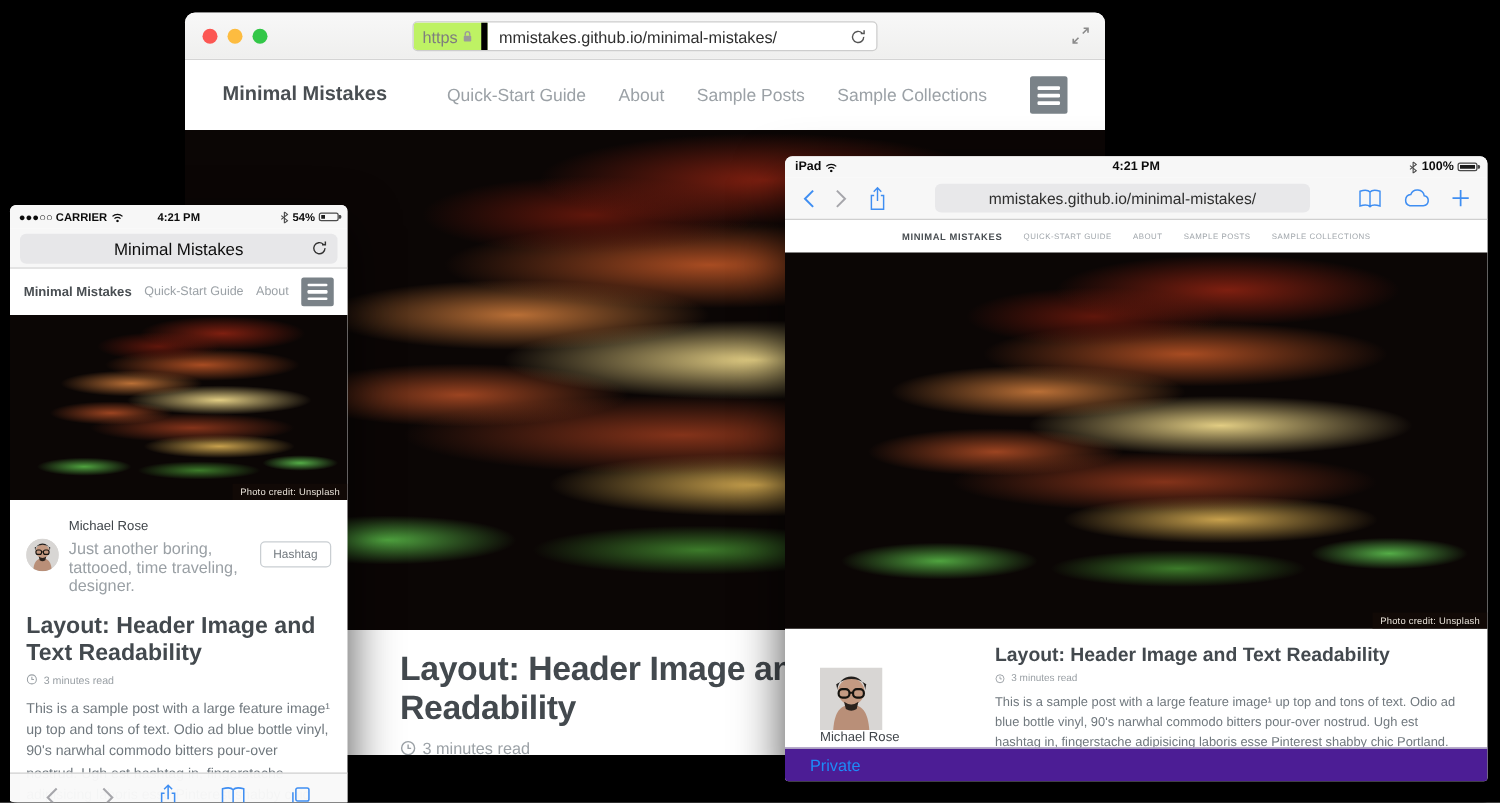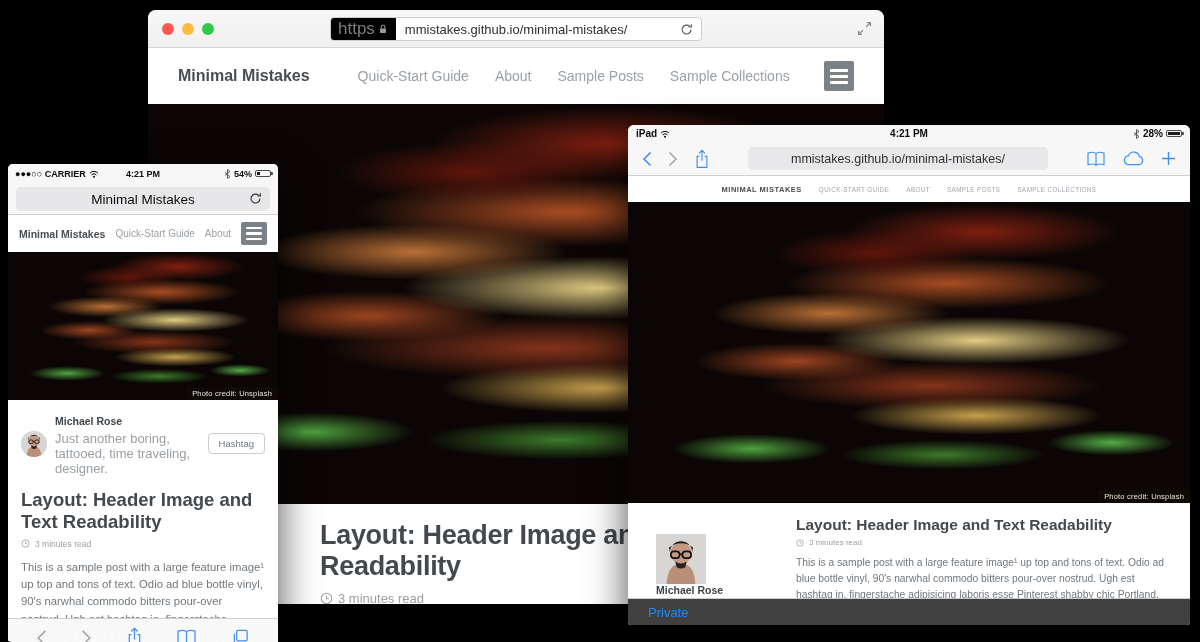--- a/index.html
+++ b/index.html
@@ -35,21 +35,21 @@
   .status .time{position:absolute;left:0;right:0;text-align:center}
   .sgrp{display:flex;align-items:center;gap:3px}
   svg{display:block}
 
   
   .win{position:absolute;left:148px;top:10px;width:736px;height:594px;background:#fff;border-radius:8px 8px 0 0;overflow:hidden;z-index:1;box-shadow:0 18px 50px rgba(0,0,0,.6)}
   .titlebar{position:relative;height:38px;background:linear-gradient(#f8f8f8,#efefee);border-bottom:1px solid #d4d4d4;border-radius:8px 8px 0 0}
   .lights{position:absolute;left:14px;top:13px;display:flex;gap:8px}
   .light{width:12px;height:12px;border-radius:50%}
   .urlbar{position:absolute;left:50%;top:7px;transform:translateX(-50%);width:372px;height:24px;background:#fff;border:1px solid #cdcdcd;border-radius:4px;display:flex;align-items:center;overflow:hidden}
-  .https-chip{display:flex;align-items:center;gap:4px;background:#000000;border-right:2px solid #000000;height:100%;padding:0 7px;font-size:17px;color:#7e7e7e}
+  .https-chip{display:flex;align-items:center;gap:4px;background:#bef264;border-right:5px solid #000000;height:100%;padding:0 7px;font-size:13px;color:#7e7e7e}
   .url-text{flex:1;font-size:13px;color:#2f2f2f;padding-left:9px;white-space:nowrap}
   .expand{position:absolute;right:12px;top:11px;cursor:pointer}
 
   .d-nav{height:56px;display:flex;align-items:center;background:#fff;padding:0 30px}
   .brand{font-weight:bold;font-size:16px;color:#494e52;cursor:pointer}
   .d-nav a{font-size:14px;color:#9ba1a6;text-decoration:none;cursor:pointer}
   .d-nav a:first-of-type{margin-left:48px}
   .d-nav a + a{margin-left:26px}
   .d-nav .burger{margin-left:auto;width:30px;height:30px}
   .d-nav .burger i{width:18px;height:3px}
@@ -70,21 +70,21 @@
   .p-nav .brand{font-size:10.5px}
   .p-nav a{font-size:10px;color:#9ba1a6;text-decoration:none}
   .p-nav .burger{width:26px;height:23px}
   .p-nav .burger i{width:16px;height:2.5px}
   .p-img{height:148px}
   .p-content{padding:11px 13px 0}
   .author-row{display:flex;align-items:center}
   .avatar{border-radius:50%;overflow:hidden;flex:none;background:#d8d6d4}
   .av-s{width:26px;height:26px}
   .author-row .who{margin-left:8px}
-  .a-name{font-size:10.5px;font-weight:bold;color:#3f4449}
+  .a-name{font-size:10.5px;font-weight:normal;color:#3f4449}
   .a-bio{font-size:13px;color:#9aa0a5;margin-top:2px}
   .follow{margin-left:auto;font-size:9.5px;color:#72797f;border:1px solid #c9ced2;border-radius:4px;padding:4px 10px;background:#fff;cursor:pointer}
   .p-content h1{margin-top:13px;font-size:18.5px;line-height:1.18;color:#43494e}
   .p-content .meta{margin-top:6px;font-size:8.5px}
   .p-content p{margin-top:10px;font-size:11.3px;line-height:1.53;color:#70787e}
   .p-toolbar{position:absolute;left:0;right:0;bottom:0;height:38px;background:rgba(249,249,249,.97);border-top:1px solid #cfcfcf;display:flex;align-items:center;justify-content:space-between;padding:0 28px}
   .tool{cursor:pointer;color:#3f8ef2}
   .tool.gray{color:#a6a6ab}
 
   
@@ -99,21 +99,21 @@
   .t-nav a{font-size:6.3px;letter-spacing:.4px;color:#a0a6ab;text-decoration:none}
   .t-img{height:301px}
   .t-content{display:flex;height:95px;padding:13px 18px 0 28px;overflow:hidden}
   .t-side{width:112px;flex:none}
   .av-l{width:50px;height:50px;margin:0 0 8px 20px}
   .t-side .a-name{font-size:10.5px}
   .t-main{flex:1;padding-left:28px}
   .t-main h1{font-size:15.5px;color:#43494e}
   .t-main .meta{margin-top:4px;font-size:8px}
   .t-main p{margin-top:8px;font-size:10.3px;line-height:1.55;color:#70787e;max-width:392px}
-  .t-private{position:absolute;left:0;right:0;bottom:0;height:27px;background:#404040;border-top:1px solid #cacace;display:flex;align-items:center;padding-left:20px}
+  .t-private{position:absolute;left:0;right:0;bottom:0;height:27px;background:#4c1d95;border-top:1px solid #cacace;display:flex;align-items:center;padding-left:20px}
   .t-private span{color:#1d8bf8;font-size:13px;cursor:pointer}
 </style>
 </head>
 <body>
 
 <div class="canvas">
 
   <div class="win">
     <div class="titlebar">
       <div class="lights">
@@ -288,21 +288,21 @@
             <path d="M1 3.1 a5.6 5.6 0 0 1 8 0" stroke="#0c0c0c" fill="none" stroke-width="1"></path>
             <path d="M2.6 4.9 a3.3 3.3 0 0 1 4.8 0" stroke="#0c0c0c" fill="none" stroke-width="1"></path>
             <circle cx="5" cy="6.8" r="1" fill="#0c0c0c"></circle>
           </svg>
       </span>
       <span class="time">4:21 PM</span>
       <span class="sgrp">
         <svg width="7" height="10" viewBox="0 0 7 10">
             <path d="M3.5 .5 v9 M3.5 .5 l2.5 2 -5 4 M3.5 9.5 l2.5 -2 -5 -4" stroke="#4a4a4a" fill="none" stroke-width=".9"></path>
           </svg>
-        <span>28%</span>
+        <span>100%</span>
         <span class="batt">
             <i style="width:12px"></i>
           </span>
       </span>
     </div>
 
     <div class="t-toolbar">
       <span class="tool">
           <svg width="10" height="16" viewBox="0 0 10 16">
             <path d="M8.5 1.5 L2 8 L8.5 14.5" stroke="currentColor" stroke-width="1.6" fill="none"></path>

